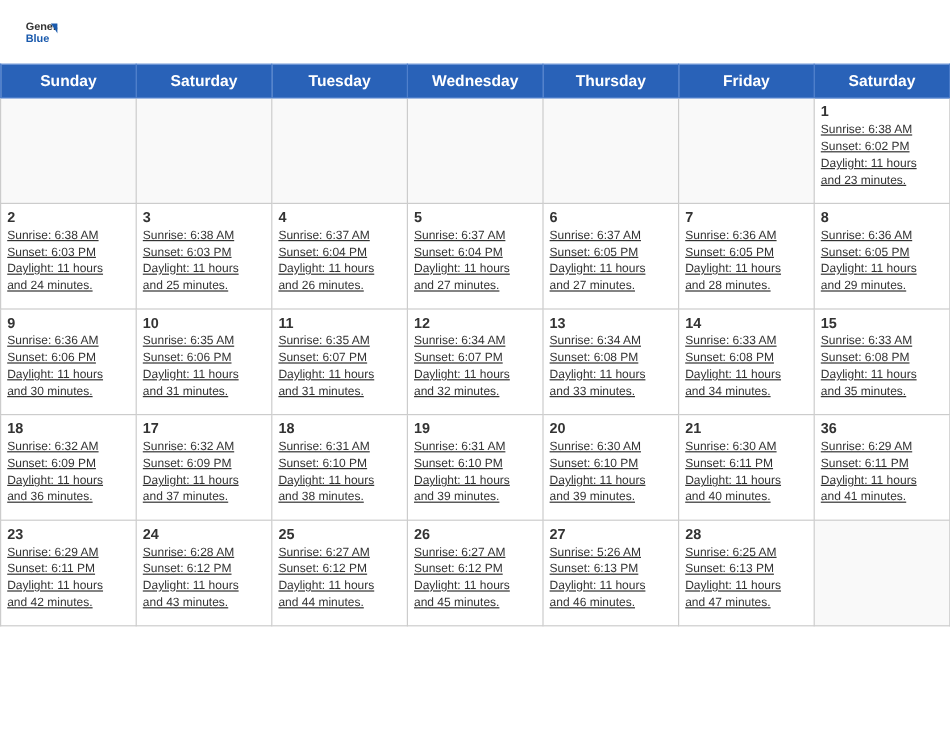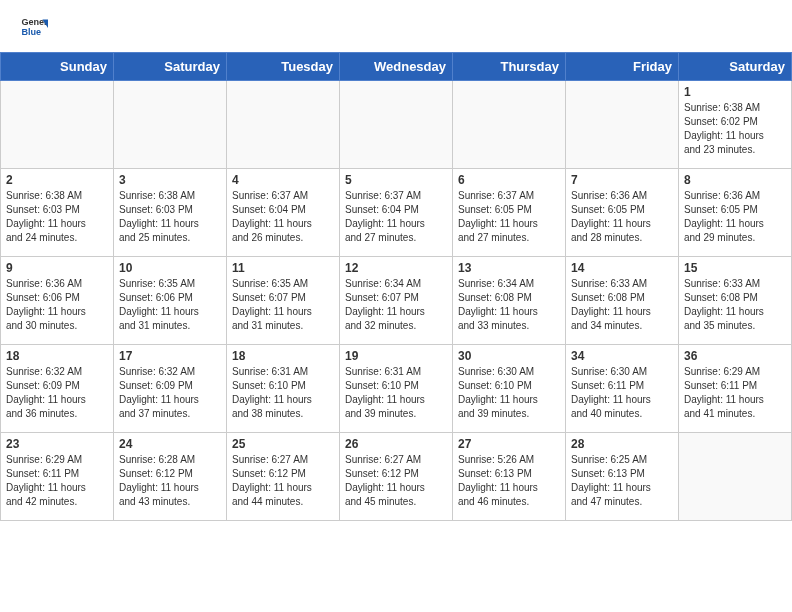--- a/index.html
+++ b/index.html
@@ -46,21 +46,21 @@
       margin: 0;
     }
     .calendar thead tr {
       background: #2962b8;
     }
     .calendar thead th {
       color: #fff;
       font-size: 13px;
       font-weight: bold;
       padding: 6px 6px;
-      text-align: right;
+      text-align: center;
       border: 1px solid #5080cc;
     }
     .calendar tbody td {
       vertical-align: top;
       border: 1px solid #ccc;
       padding: 4px 5px;
       font-size: 10.5px;
       color: #333;
       height: 88px;
       width: 113px;
@@ -68,20 +68,21 @@
     .day-num {
       font-size: 12px;
       font-weight: bold;
       display: block;
       margin-bottom: 2px;
     }
     .day-info {
       font-size: 10px;
       line-height: 1.4;
       color: #333;
+      text-decoration: underline;
     }
     .empty-cell {
       background: #f9f9f9;
     }
   </style>
 </head>
 <body>
 
 <div class="header">
   <div class="logo">
@@ -253,28 +254,28 @@
 and 38 minutes.</div>
         </td>
         <td>
           <span class="day-num">19</span>
           <div class="day-info" style="white-space: pre-line;">Sunrise: 6:31 AM
 Sunset: 6:10 PM
 Daylight: 11 hours
 and 39 minutes.</div>
         </td>
         <td>
-          <span class="day-num">30</span>
+          <span class="day-num">20</span>
           <div class="day-info" style="white-space: pre-line;">Sunrise: 6:30 AM
 Sunset: 6:10 PM
 Daylight: 11 hours
 and 39 minutes.</div>
         </td>
         <td>
-          <span class="day-num">34</span>
+          <span class="day-num">21</span>
           <div class="day-info" style="white-space: pre-line;">Sunrise: 6:30 AM
 Sunset: 6:11 PM
 Daylight: 11 hours
 and 40 minutes.</div>
         </td>
         <td>
           <span class="day-num">36</span>
           <div class="day-info" style="white-space: pre-line;">Sunrise: 6:29 AM
 Sunset: 6:11 PM
 Daylight: 11 hours

